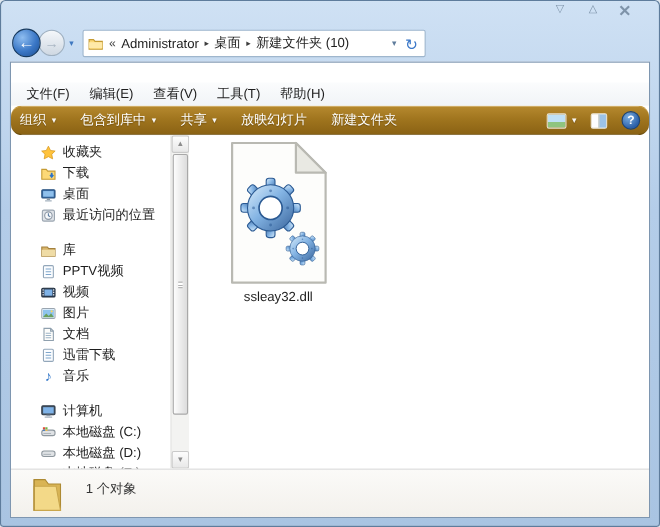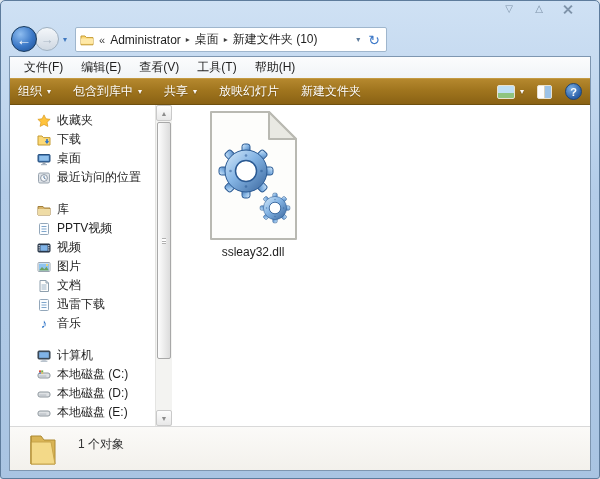--- a/index.html
+++ b/index.html
@@ -37,25 +37,25 @@
   .searchbox{position:absolute;left:384px;top:4px;right:2px;height:25px;background:#fff;
     border:1px solid #9fb6cd;border-radius:2px;display:flex;align-items:center;padding:0 6px;}
   .searchbox input{border:none;outline:none;flex:1;font-family:inherit;font-size:12px;font-style:italic;color:#555;background:transparent;}
   .searchbox input::placeholder{color:#8a8f96;font-style:italic;}
   .lens{position:relative;width:8px;height:8px;border:2px solid #5f7f9e;border-radius:50%;margin-left:4px;}
   .lens::after{content:"";position:absolute;left:7px;top:7px;width:5px;height:2px;background:#5f7f9e;transform:rotate(45deg);transform-origin:0 0;}
   
   .client{position:absolute;left:8px;right:8px;top:55px;bottom:7px;border:1px solid #7e96b0;
     background:#fff;display:flex;flex-direction:column;overflow:hidden;}
   .menubar{height:21px;background:linear-gradient(#fbfcfd,#f1f4f7);display:flex;align-items:center;
-    font-size:12px;color:#1e1e1e;padding-left:6px;gap:2px;flex:0 0 auto;}
+    font-size:12px;color:#1e1e1e;padding-left:6px;gap:2px;flex:0 0 auto;margin-top:18px;}
   .menuitem{padding:2px 8px;}
   .toolbar{height:27px;flex:0 0 auto;color:#fff;font-size:12px;display:flex;align-items:center;
     background:linear-gradient(#b5882e,#a0751e 45%,#8a6214);
-    border-top:1px solid #c49a42;border-bottom:1px solid #6e4f0e;padding:0 8px;gap:22px;}
+    border-top:1px solid #c49a42;border-bottom:1px solid #6e4f0e;padding:0 8px;gap:22px;border-radius:10px;}
   .tbtn{display:flex;align-items:center;gap:5px;text-shadow:0 1px 1px rgba(60,40,0,.45);}
   .tb-chev{font-size:8px;opacity:.95;}
   .tb-right{margin-left:auto;display:flex;align-items:center;gap:13px;}
   .views-thumb{width:18px;height:14px;border:1px solid #e9e2cf;border-radius:2px;overflow:hidden;
     background:linear-gradient(#bfe0f5 55%,#8fc47f 55%);}
   .preview-ic{width:15px;height:14px;border:1px solid #e9e2cf;border-radius:2px;background:#fdfdfd;position:relative;}
   .preview-ic::after{content:"";position:absolute;right:0;top:0;bottom:0;width:6px;background:#9cc3e8;border-left:1px solid #d8d2c0;}
   .help-ic{width:17px;height:17px;border-radius:50%;display:flex;align-items:center;justify-content:center;
     background:radial-gradient(circle at 35% 30%,#79aee2,#2c60a8 70%);border:1px solid #1d4474;
     color:#fff;font-size:11px;font-weight:bold;}

